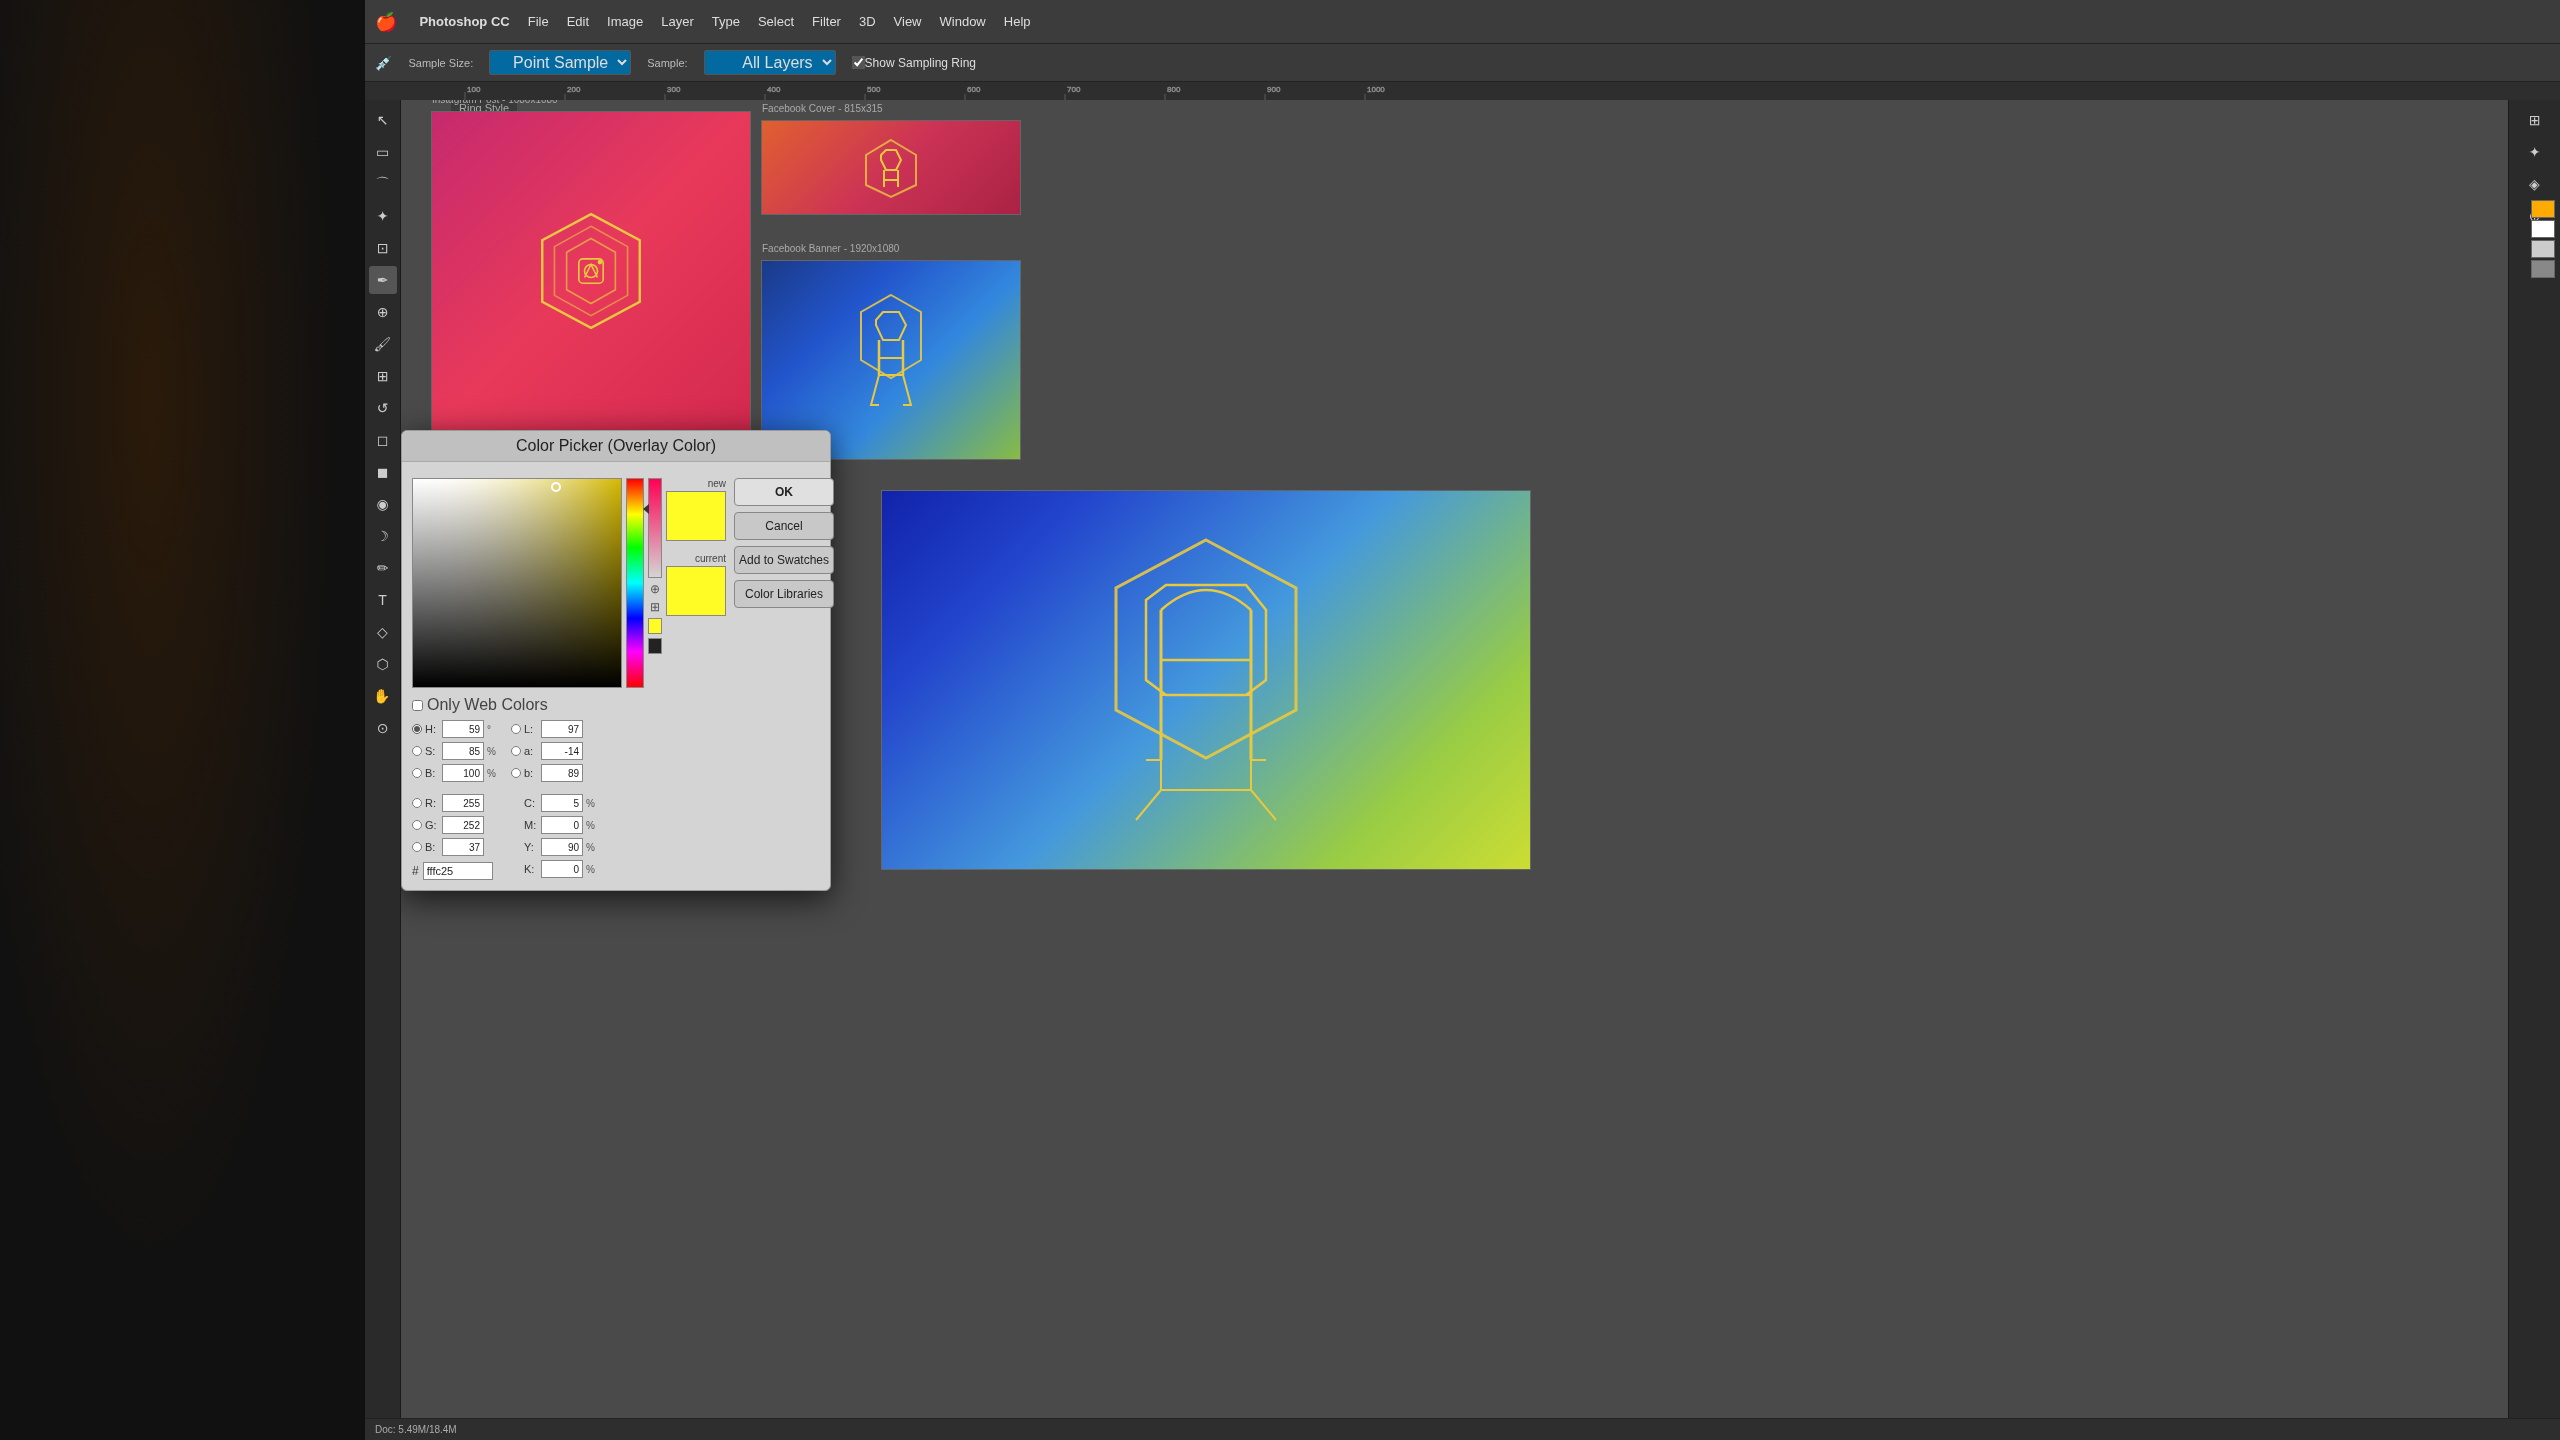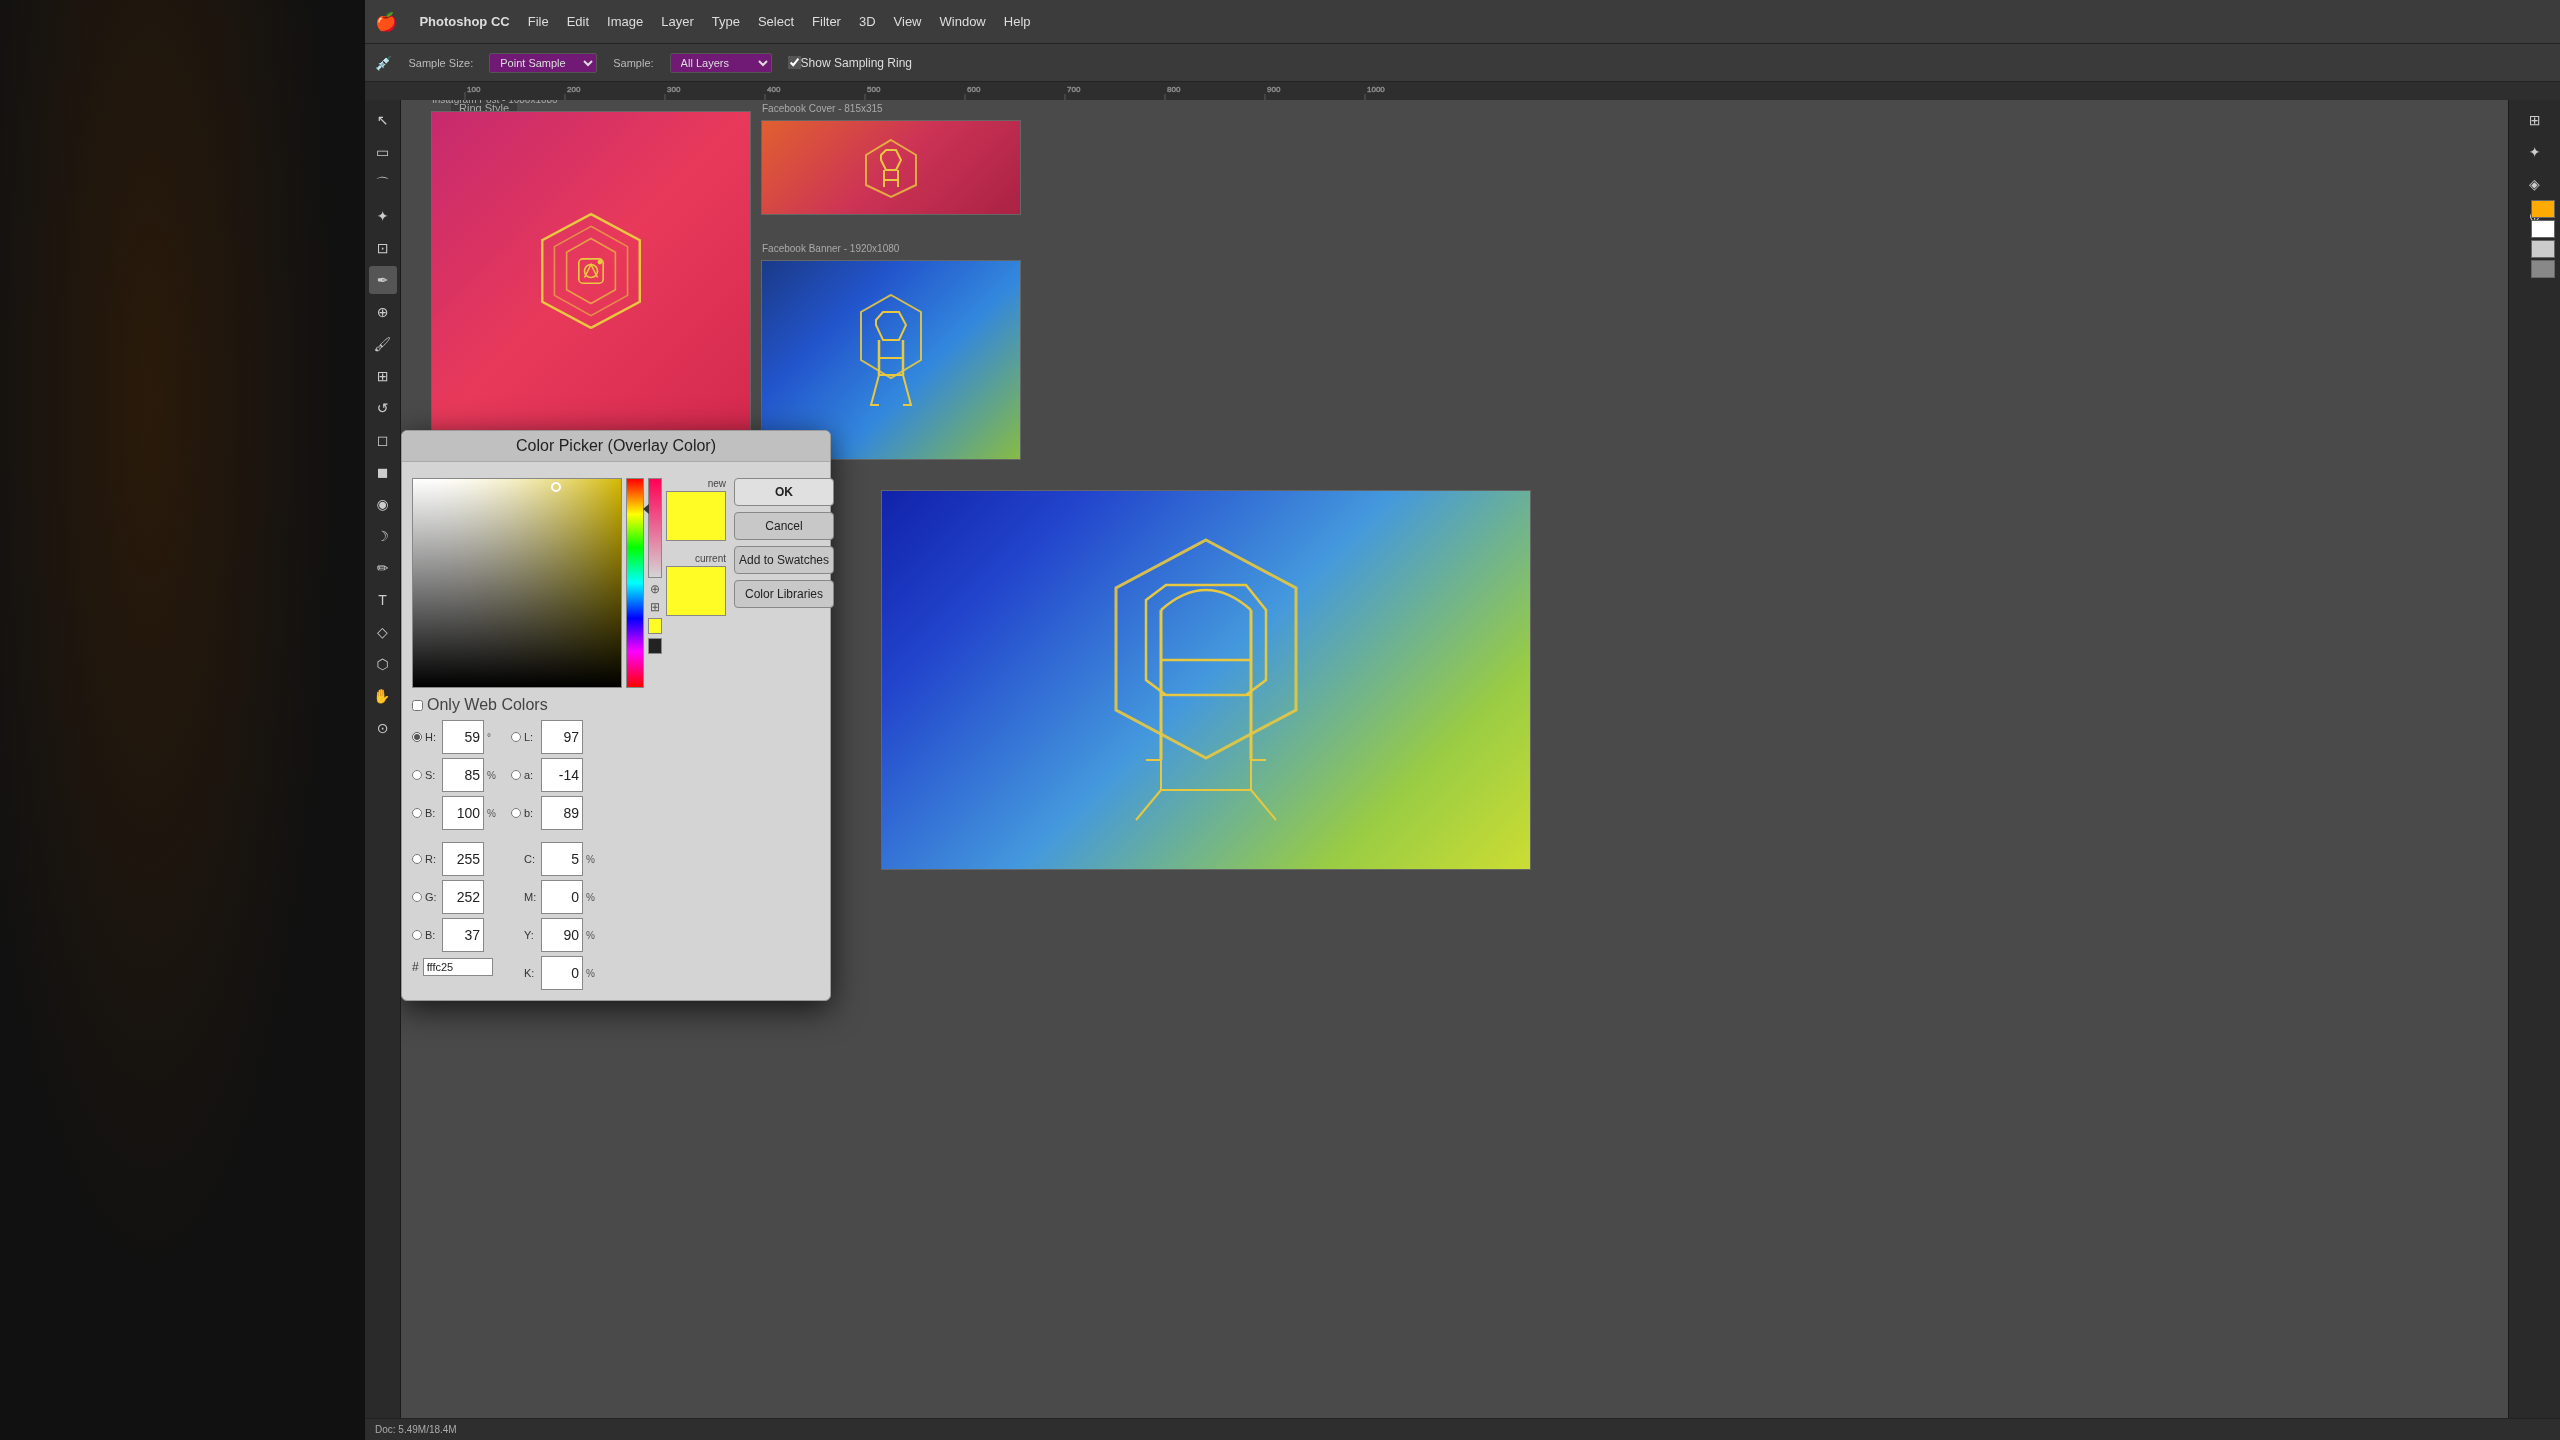--- a/index.html
+++ b/index.html
@@ -82,26 +82,27 @@
       border-bottom: 1px solid #222;
       flex-shrink: 0;
     }
 
     .options-label {
       color: #bbb;
       font-size: 11px;
     }
 
     .options-select {
-      background: #701a75;
+      background: #0369a1;
       color: #ddd;
       border: 1px solid #555;
-      font-size: 11px;
+      font-size: 16px;
       padding: 2px 6px;
       border-radius: 2px;
+      text-align: right;
     }
 
     .sampling-ring-check {
       display: flex;
       align-items: center;
     }
 
     .sampling-ring-check input {
       width: 13px;
       height: 13px;
@@ -414,23 +415,23 @@
       font-size: 11px;
       color: #333;
       width: 14px;
     }
 
     .cp-field-input {
       width: 42px;
       height: 18px;
       background: white;
       border: 1px solid #888;
-      font-size: 14px;
+      font-size: 10px;
       color: #222;
-      padding: 16px 3px;
+      padding: 8px 3px;
       text-align: right;
     }
 
     .cp-field-unit {
       font-size: 10px;
       color: #555;
       width: 14px;
     }
 
     .cp-hex-row {

